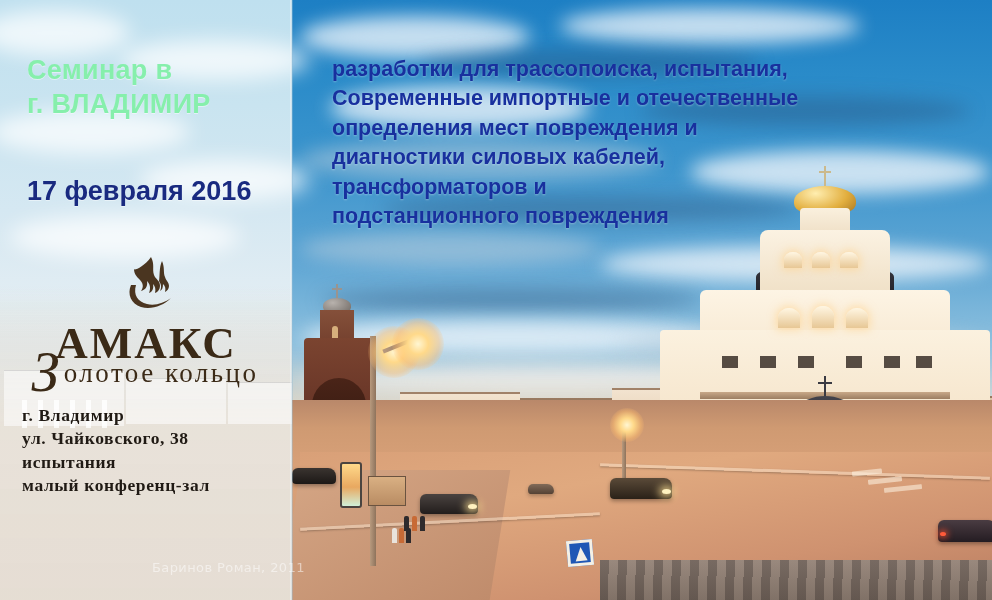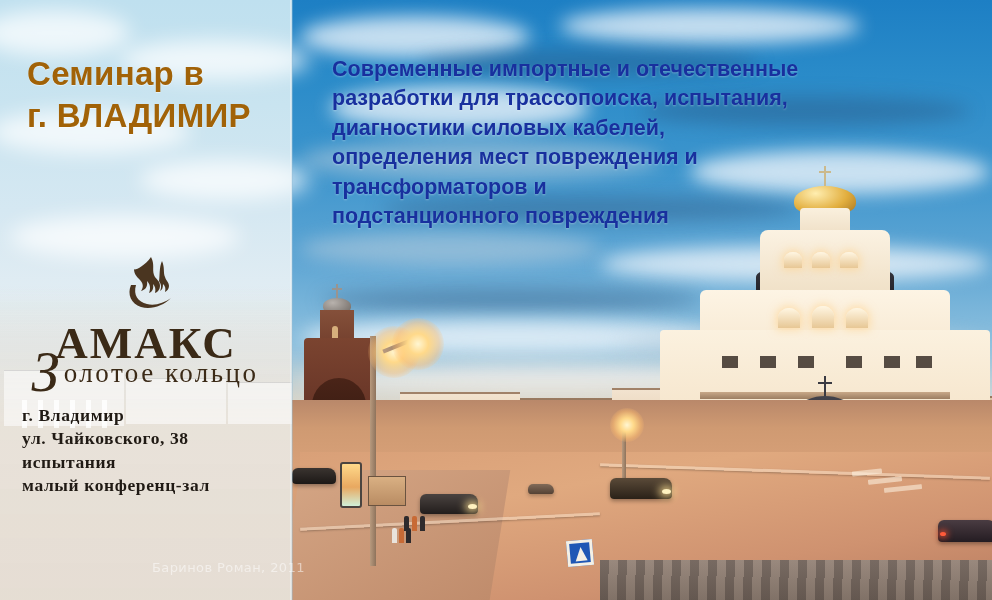--- a/index.html
+++ b/index.html
@@ -229,22 +229,22 @@
   .lbld{ position:absolute; background:rgba(255,255,255,.55); border-top:1px solid rgba(160,160,160,.35); }
   .lcol{ position:absolute; width:5px; background:rgba(255,255,255,.8); }
   .edgeline{
     position:absolute; left:290px; top:0; width:3px; height:600px;
     background:linear-gradient(90deg,rgba(255,255,255,.55),rgba(120,170,200,.35));
   }
 
   
   .title-left{
     position:absolute; left:27px; top:53px; width:260px;
-    font-size:33px; font-weight:bold; line-height:1.26;
-    color:#a16207; letter-spacing:.3px;
+    font-size:27px; font-weight:bold; line-height:1.26;
+    color:#86efac; letter-spacing:.3px;
     text-shadow:0 1px 0 rgba(255,255,255,.45);
   }
   .date-left{
     position:absolute; left:27px; top:176px; width:270px;
     font-size:27px; font-weight:bold; color:#192a80;
     text-shadow:0 1px 0 rgba(255,255,255,.45);
   }
 
   .headline{
     position:absolute; left:332px; top:55px; width:600px;
@@ -447,20 +447,21 @@
     <div class="lcol" style="left:86px;top:400px;height:28px;"></div>
     <div class="lcol" style="left:102px;top:400px;height:28px;"></div>
   </div>
   <div class="edgeline"></div>
 
   <div class="title-left">
     <div>Семинар в</div>
     <div>г. ВЛАДИМИР</div>
   </div>
 
+  <div class="date-left">17 февраля 2016</div>
 
   <div class="logo">
     <div class="flame">
       <svg viewBox="0 0 52 62" width="52" height="62" aria-hidden="true">
         <g fill="#4a3520">
           <path d="M28 2c4 8 1 12 3 18 2 5 6 5 6 11 0 3-2 6-5 7 1-4 0-7-2-9 1 5-1 8-4 9 2-5 1-9-2-12 1 6-2 9-6 10 3-4 2-8-1-11-3-3-6-6-6-11C11 16 21 12 28 2z"></path>
           <path d="M39 6c3 7 1 11 3 16 1 4 4 5 4 9 0 3-2 5-4 6 1-4 0-6-2-8 0 4-1 6-3 7 2-4 1-7-1-10 1-5 0-14 3-20z"></path>
           <path d="M8 30c-4 9 0 19 10 22 10 3 22-1 30-9-7 5-16 8-24 6-9-2-14-9-11-19z"></path>
         </g>
       </svg>
@@ -470,23 +471,23 @@
   </div>
 
   <div class="address">
     <div>г. Владимир</div>
     <div>ул. Чайковского, 38</div>
     <div>испытания</div>
     <div>малый конференц-зал</div>
   </div>
 
   <div class="headline">
+    <div>разработки для трассопоиска, испытания,</div>
     <div>Современные импортные и отечественные</div>
-    <div>разработки для трассопоиска, испытания,</div>
+    <div>определения мест повреждения и</div>
     <div>диагностики силовых кабелей,</div>
-    <div>определения мест повреждения и</div>
     <div>трансформаторов и</div>
     <div>подстанционного повреждения</div>
   </div>
 
   <div class="watermark">Баринов Роман, 2011</div>
 
 </div>
 
 </body></html>

